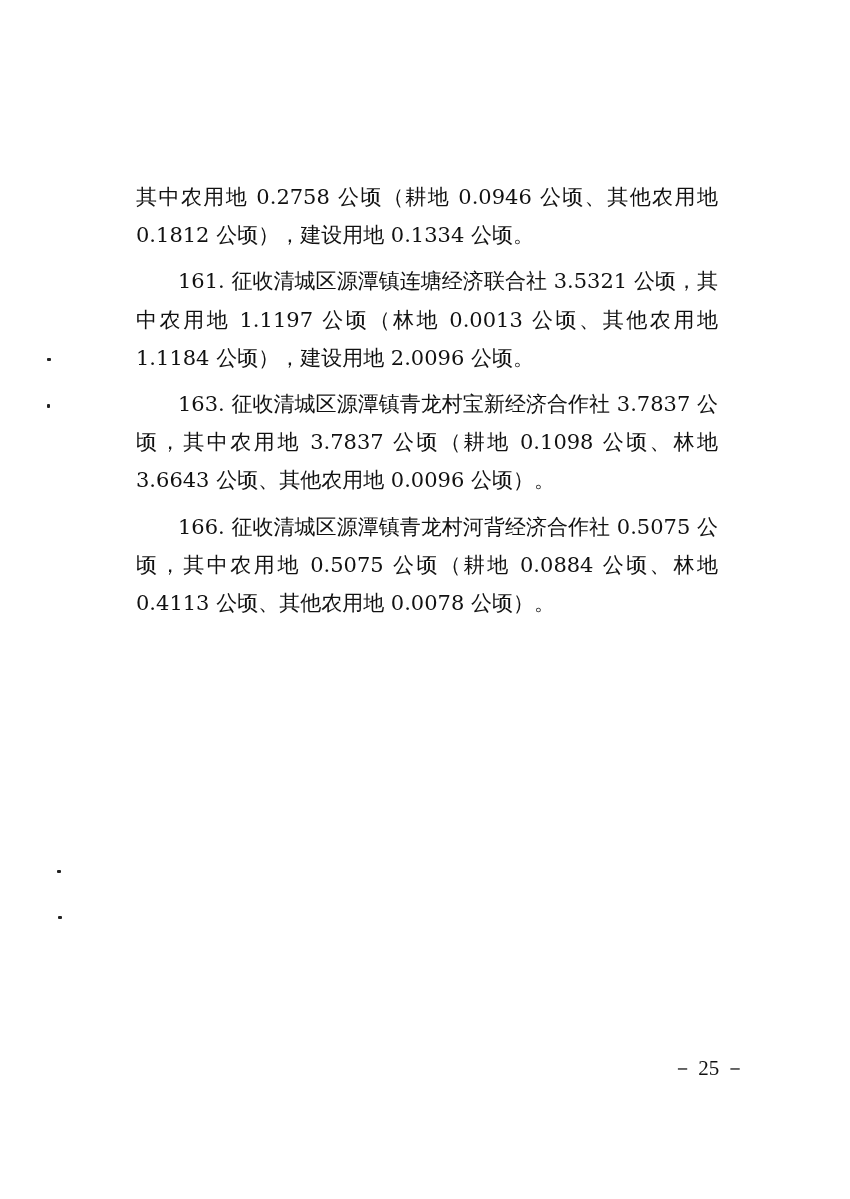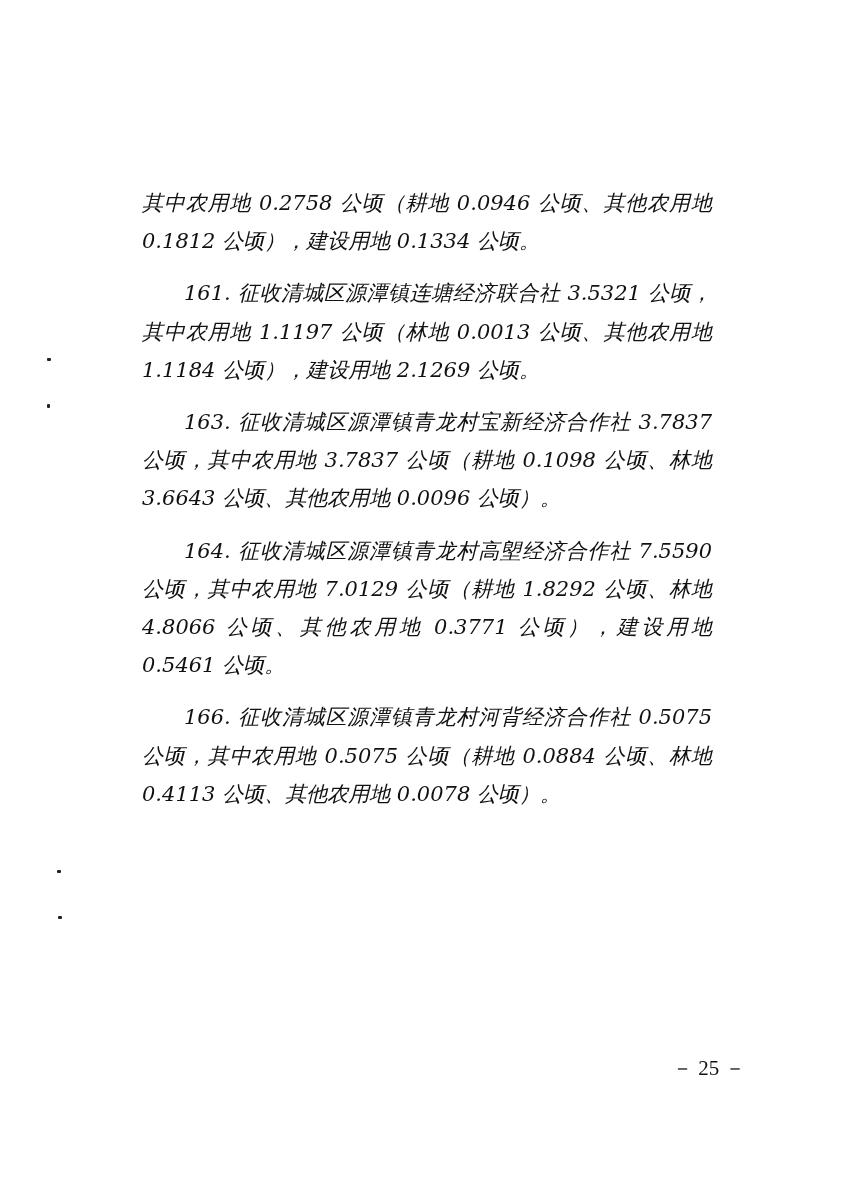--- a/index.html
+++ b/index.html
@@ -10,42 +10,41 @@
     }
     .body-text {
       position: absolute; left: 128px; top: 170px; width: 598px;
       font-family: "DejaVu Serif", "Liberation Serif", serif;
       font-size: 21px;
       line-height: 38.2px;
       color: #111111;
       text-align: justify;
       text-justify: inter-character;
     }
-    .para { margin: 14px; padding: 0; text-indent: 0; font-style: italic; }
+    .para { margin: 8px; padding: 0; text-indent: 0; }
     .para.item { text-indent: 42px; }
     .page-number {
       position: absolute; left: 672px; top: 1054px; width: 70px;
       font-family: "Liberation Serif", "DejaVu Serif", serif;
       font-size: 21px; color: #111111; text-align: right;
       white-space: pre;
     }
     .speck {
       position: absolute; background: #222222; border-radius: 1px;
     }
   </style>
 </head>
 <body>
 
 <div class="page">
 
   <div class="body-text">
     <p class="para">其中农用地 0.2758 公顷（耕地 0.0946 公顷、其他农用地 0.1812 公顷），建设用地 0.1334 公顷。</p>
-    <p class="para item">161. 征收清城区源潭镇连塘经济联合社 3.5321 公顷，其中农用地 1.1197 公顷（林地 0.0013 公顷、其他农用地 1.1184 公顷），建设用地 2.1269 公顷。</p>
+    <p class="para item">161. 征收清城区源潭镇连塘经济联合社 3.5321 公顷，其中农用地 1.1197 公顷（林地 0.0013 公顷、其他农用地 1.1184 公顷），建设用地 2.0096 公顷。</p>
     <p class="para item">163. 征收清城区源潭镇青龙村宝新经济合作社 3.7837 公顷，其中农用地 3.7837 公顷（耕地 0.1098 公顷、林地 3.6643 公顷、其他农用地 0.0096 公顷）。</p>
-    <p class="para item">164. 征收清城区源潭镇青龙村高塱经济合作社 7.5590 公顷，其中农用地 7.0129 公顷（耕地 1.8292 公顷、林地 4.8066 公顷、其他农用地 0.3771 公顷），建设用地 0.5461 公顷。</p>
     <p class="para item">166. 征收清城区源潭镇青龙村河背经济合作社 0.5075 公顷，其中农用地 0.5075 公顷（耕地 0.0884 公顷、林地 0.4113 公顷、其他农用地 0.0078 公顷）。</p>
   </div>
 
   <div class="page-number">－ 25 －</div>
 
   <div class="speck" style="left:47px;top:358px;width:4px;height:3px;"></div>
   <div class="speck" style="left:47px;top:404px;width:3px;height:4px;"></div>
   <div class="speck" style="left:57px;top:870px;width:4px;height:3px;"></div>
   <div class="speck" style="left:58px;top:916px;width:4px;height:3px;"></div>
 

